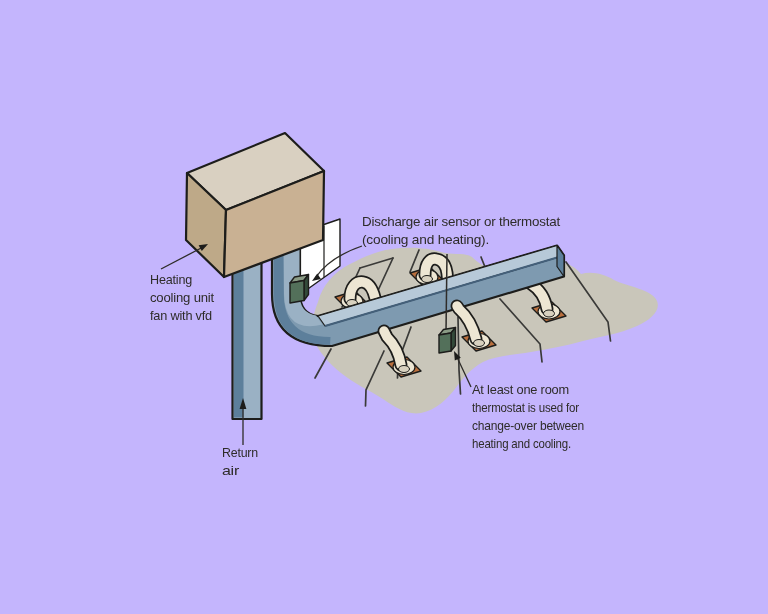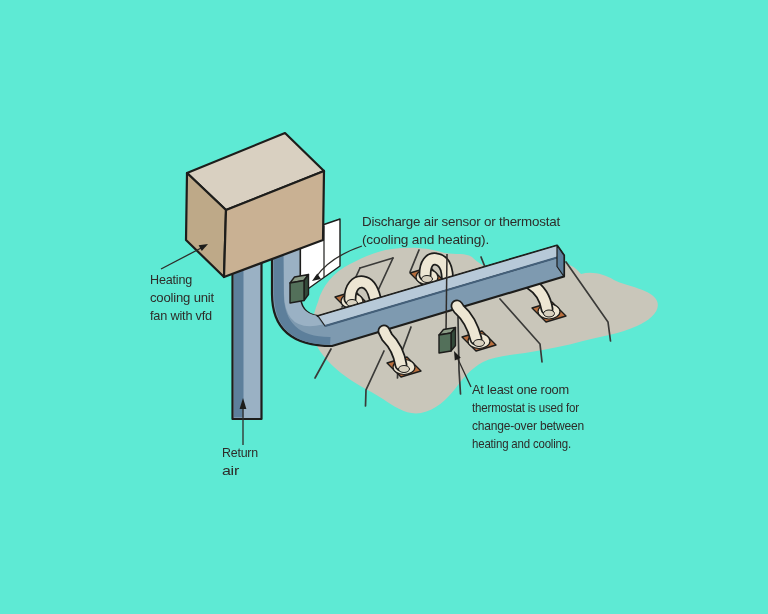--- a/index.html
+++ b/index.html
@@ -1,16 +1,16 @@
 <!DOCTYPE html>
 <html><head>
 <meta charset="utf-8">
 <style>
   html,body { margin:0; padding:0; background:#ffffff; }
-  #stage { position:relative; width:768px; height:614px; background:#5eead4; overflow:hidden; }
+  #stage { position:relative; width:768px; height:614px; background:#c4b5fd; overflow:hidden; }
   svg { display:block; }
   .lbl { font-family:"Liberation Sans",sans-serif; font-size:13px; fill:#2e2c29; letter-spacing:-0.2px; }
   .outline   { stroke:#1d1d1b; stroke-linejoin:round; }
   .w22 { stroke-width:2.2; }
   .w14 { stroke-width:1.4; }
   .w12 { stroke-width:1.2; }
   .wall { stroke:#3a3a38; stroke-width:1.7; fill:none; stroke-linecap:round; }
   .leader { stroke:#2e2c29; stroke-width:1.3; fill:none; }
   .arrowhead { fill:#1d1d1b; stroke:none; }
   .pipe-under { stroke:#1d1d1b; stroke-width:13; fill:none; stroke-linecap:round; }

